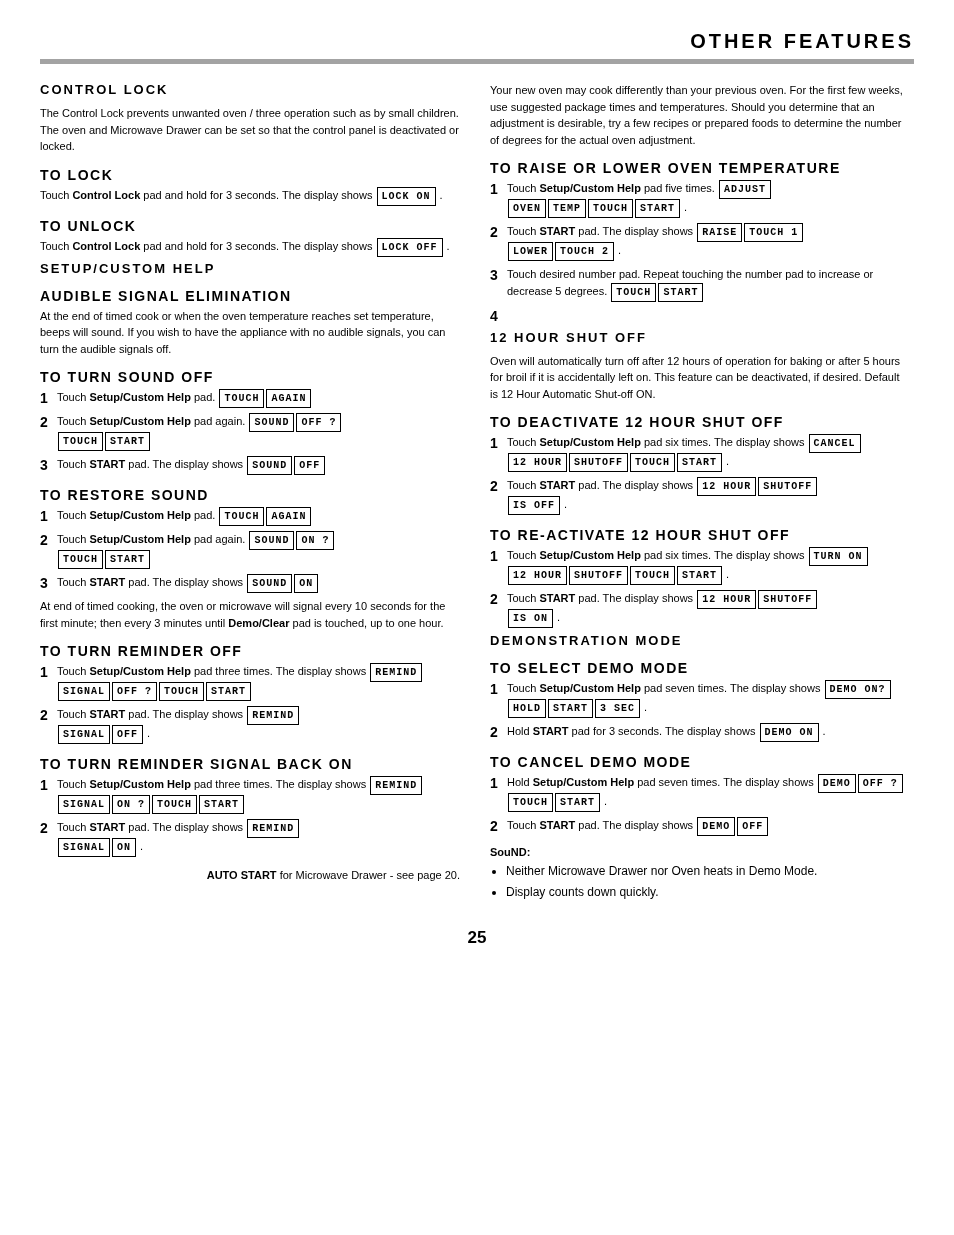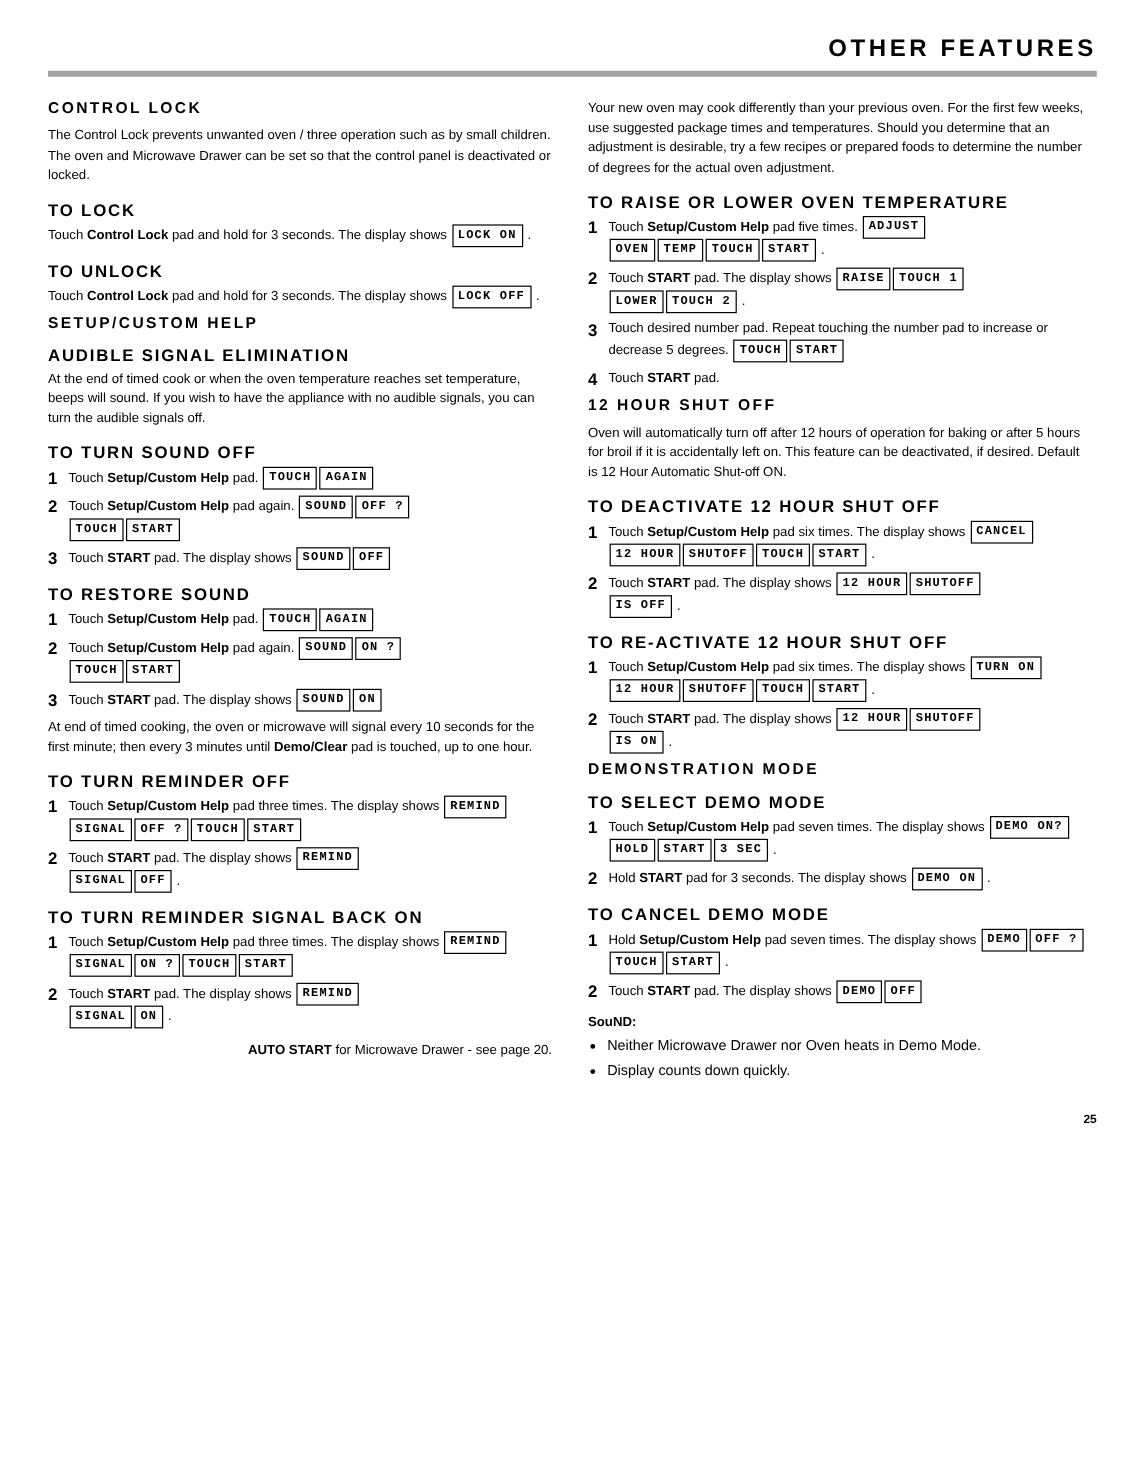--- a/index.html
+++ b/index.html
@@ -108,23 +108,23 @@
       margin-top: 4px;
     }
     .bullet-list li {
       font-size: 12px;
       line-height: 1.5;
       list-style: disc;
       margin-bottom: 3px;
     }
     
     .page-num {
-      text-align: right;
+      text-align: center;
       margin-top: 24px;
-      font-size: 10px;
+      font-size: 17px;
       font-weight: 700;
     }
     
     .auto-start-line {
       margin-top: 10px;
       font-size: 11px;
       line-height: 1.5;
       text-align: right;
     }
     .note-label {
@@ -234,21 +234,20 @@
         <div class="step">
           <span class="step-num">2</span>
           <span class="step-text">Touch <b>START</b> pad. The display shows <span class="lcd">RAISE</span><span class="lcd">TOUCH 1</span><br><span class="lcd">LOWER</span><span class="lcd">TOUCH 2</span> .</span>
         </div>
         <div class="step">
           <span class="step-num">3</span>
           <span class="step-text">Touch desired number pad. Repeat touching the number pad to increase or decrease 5 degrees. <span class="lcd">TOUCH</span><span class="lcd">START</span></span>
         </div>
         <div class="step">
           <span class="step-num">4</span>
-          <span class="step-text">Touch <b>START</b> pad.</span>
         </div>
       </div>
 
       <div>
         <div class="section-title">12 Hour Shut Off</div>
         <p>Oven will automatically turn off after 12 hours of operation for baking or after 5 hours for broil if it is accidentally left on. This feature can be deactivated, if desired. Default is 12 Hour Automatic Shut-off ON.</p>
 
         <div class="subsection-title">To Deactivate 12 Hour Shut Off</div>
         <div class="step">
           <span class="step-num">1</span>

